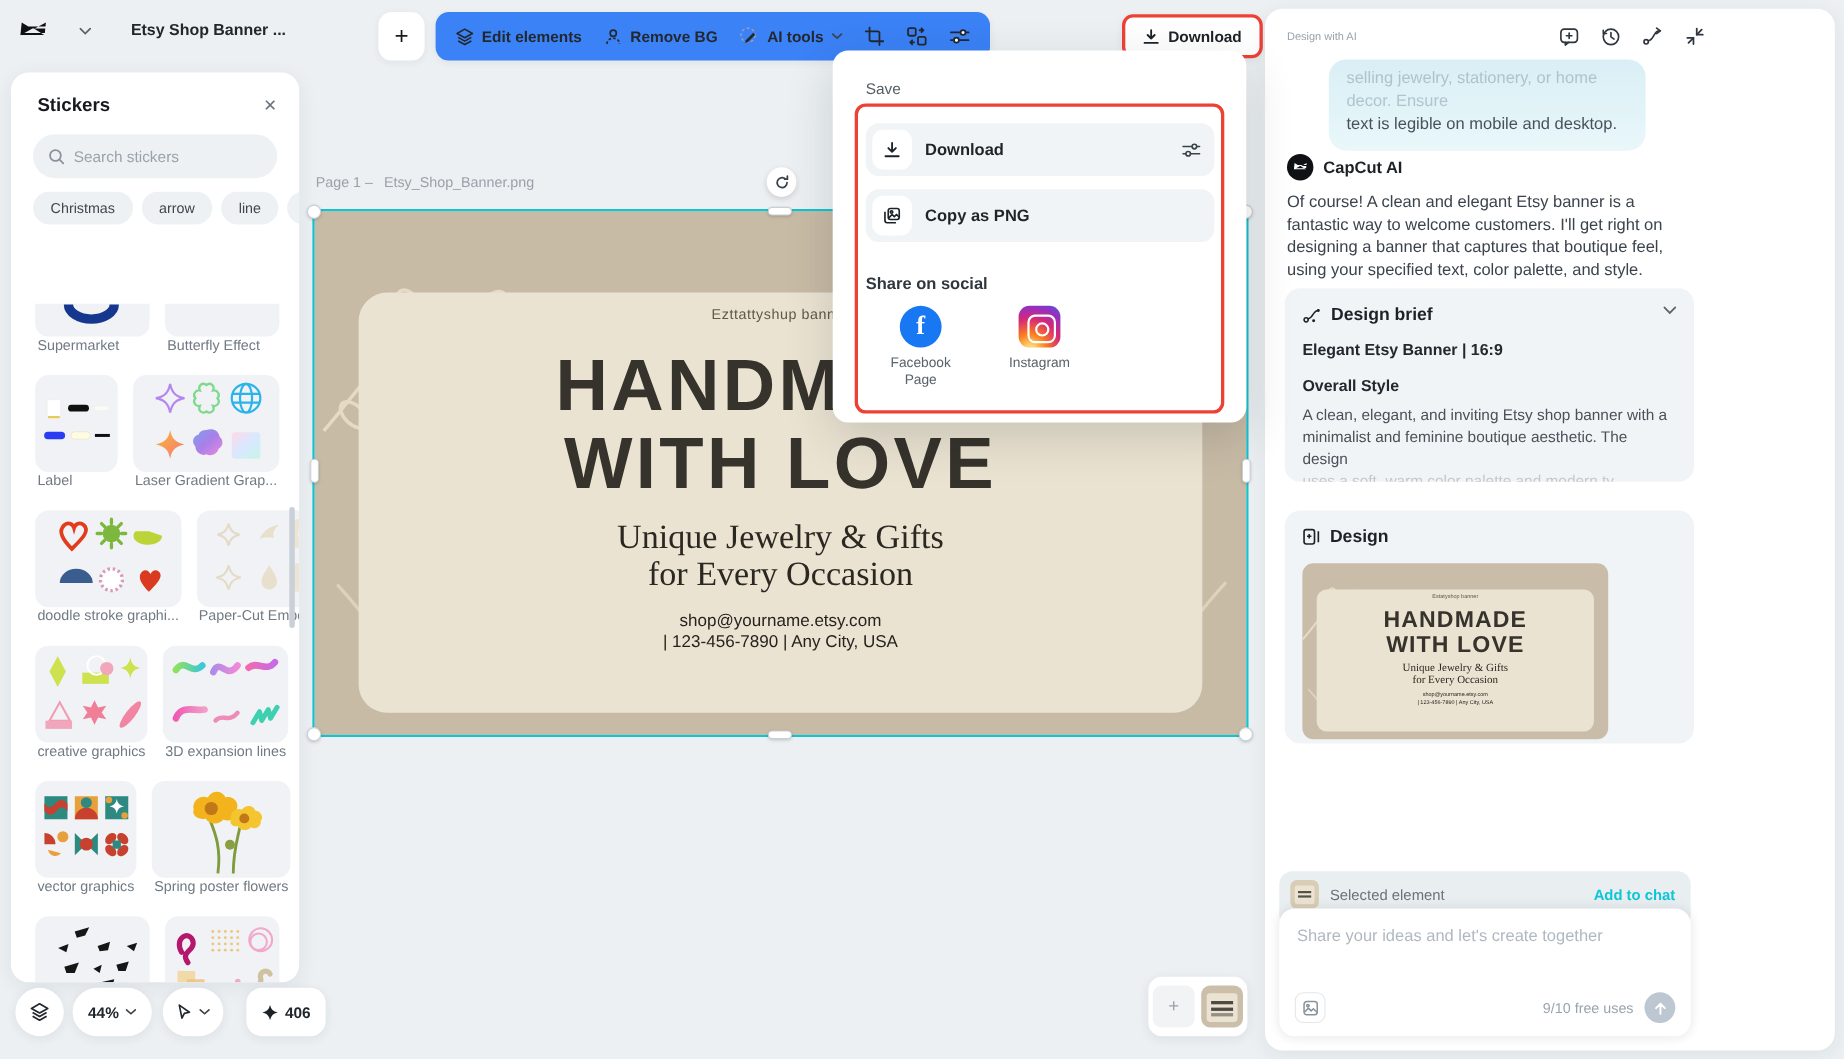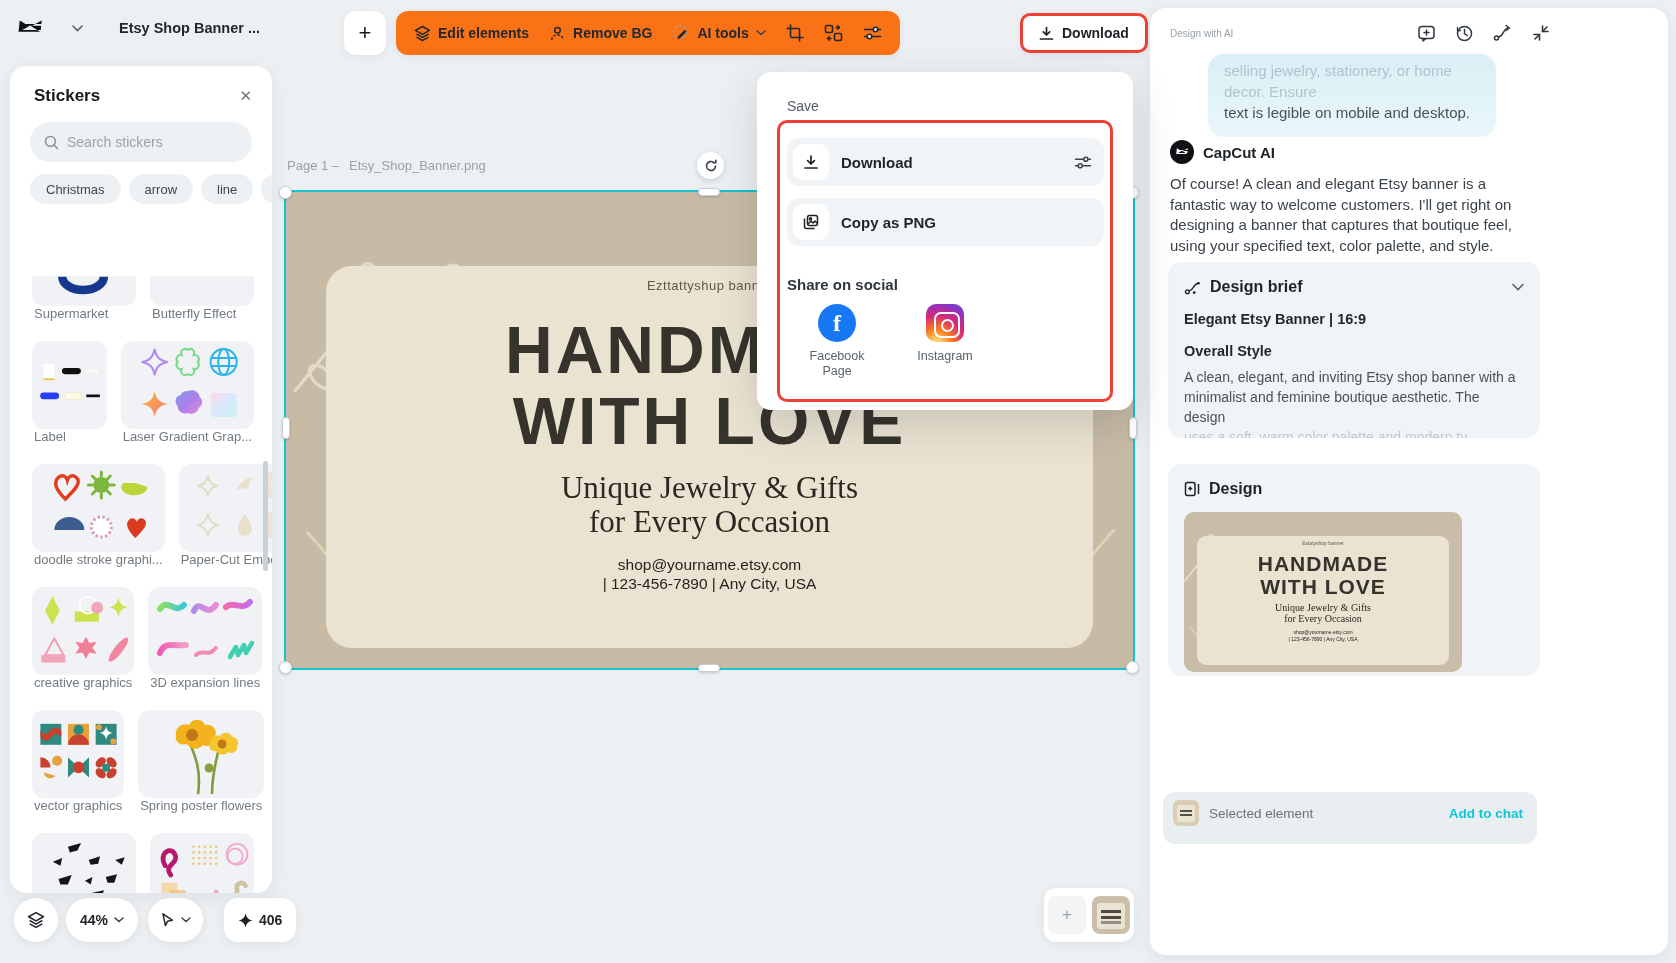--- a/index.html
+++ b/index.html
@@ -7,21 +7,21 @@
   body { background:#ecf0f3; font-family:"Liberation Sans", sans-serif; color:#21262c; }
   #app { position:relative; width:1676px; height:963px; }
   svg { display:block; }
 
   
   .brand-group { position:absolute; left:18px; top:18px; display:flex; align-items:center; gap:28px; }
   .doc-title { font-size:14.5px; font-weight:700; color:#23272c; margin-left:8px; }
   .plus-btn { position:absolute; left:344px; top:11px; width:42px; height:44px; background:#fff; border-radius:12px;
     box-shadow:0 2px 8px rgba(30,40,50,.06); display:flex; align-items:center; justify-content:center;
     font-size:22px; font-weight:400; color:#16191d; cursor:pointer; }
-  .tools-pill { position:absolute; left:396px; top:11px; height:44px; background:#f97316; border-radius:12px;
+  .tools-pill { position:absolute; left:396px; top:11px; height:44px; background:#3b82f6; border-radius:12px;
     box-shadow:0 2px 8px rgba(30,40,50,.06); display:flex; align-items:center; gap:20px; padding:0 18px; }
   .tool { display:flex; align-items:center; gap:7px; font-size:14px; font-weight:600; color:#23282e; cursor:pointer; }
   .icon-btn { display:flex; align-items:center; justify-content:center; cursor:pointer; }
   .download-btn { position:absolute; left:1020px; top:13px; height:40px; padding:0 16px; background:#fff;
     border:3px solid #ee4136; border-radius:10px; display:flex; align-items:center; gap:8px;
     font-size:14px; font-weight:700; color:#1d2227; cursor:pointer; box-shadow:0 2px 8px rgba(30,40,50,.06); }
 
   
   .sidebar { position:absolute; left:10px; top:66px; width:262px; height:827px; background:#fff; border-radius:16px;
     box-shadow:0 4px 18px rgba(30,40,50,.07); overflow:hidden; }
@@ -59,21 +59,21 @@
   .bn-sub { font-family:"Liberation Serif", serif; font-size:31px; line-height:34px; color:#2b2721; margin-top:14px; }
   .bn-contact { font-size:15.5px; line-height:19px; color:#26231f; margin-top:16px; }
   .handle { position:absolute; background:#fff; border:1px solid #c9d0d5; box-shadow:0 1px 3px rgba(0,0,0,.18); z-index:5; }
   .h-corner { width:13px; height:13px; border-radius:50%; }
   .h-edge-h { width:22px; height:8px; border-radius:4px; }
   .h-edge-v { width:8px; height:22px; border-radius:4px; }
   .rotate-btn { position:absolute; left:697px; top:152px; width:27px; height:27px; border-radius:50%; background:#fff;
     box-shadow:0 2px 6px rgba(0,0,0,.15); display:flex; align-items:center; justify-content:center; cursor:pointer; z-index:6; }
 
   
-  .popup { position:absolute; left:757px; top:72px; width:376px; height:338px; background:#fff; border-radius:14px;
+  .popup { position:absolute; left:757px; top:46px; width:376px; height:338px; background:#fff; border-radius:14px;
     box-shadow:0 14px 44px rgba(20,30,40,.16); z-index:50; }
   .pp-title { position:absolute; left:30px; top:26px; font-size:14px; color:#555d65; }
   .pp-red { position:absolute; left:20px; top:48px; width:336px; height:282px; border:3px solid #ee4136; border-radius:10px; }
   .pp-row { position:absolute; left:30px; width:317px; height:48px; background:#f1f4f6; border-radius:12px;
     display:flex; align-items:center; padding:0 12px 0 6px; gap:12px; cursor:pointer; }
   .pp-row .sq { width:36px; height:36px; background:#fff; border-radius:10px; display:flex; align-items:center; justify-content:center; }
   .pp-row .lbl { font-size:15px; font-weight:600; color:#1e242a; flex:1; }
   .pp-share { position:absolute; left:30px; top:204px; font-size:15px; font-weight:600; color:#2f363d; }
   .social { position:absolute; top:232px; width:76px; text-align:center; cursor:pointer; }
   .social .slabel { font-size:12.5px; color:#5a636b; margin-top:7px; line-height:15px; }
@@ -93,21 +93,21 @@
   .bubble { position:absolute; left:58px; top:46px; width:288px; background:linear-gradient(180deg,#d9eff5,#e9f7fa);
     border-radius:16px; padding:10px 16px 14px 16px; font-size:15px; line-height:21px; color:#47525c; overflow:hidden; }
   .bubble .fade { color:rgba(90,110,122,.35); margin-top:-4px; }
   .asst-row { position:absolute; left:20px; top:132px; display:flex; align-items:center; gap:9px; }
   .asst-avatar { width:24px; height:24px; border-radius:50%; background:#101114; display:flex; align-items:center; justify-content:center; }
   .asst-name { font-size:15px; font-weight:700; color:#1c2126; }
   .asst-msg { position:absolute; left:20px; top:166px; width:372px; font-size:15px; line-height:20.5px; color:#3b434c; }
   .card { position:absolute; left:18px; width:372px; background:#f1f4f7; border-radius:14px; padding:16px; }
   .card-brief { top:254px; height:176px; overflow:hidden; }
   .card-design { top:456px; height:212px; }
-  .card-title { display:flex; align-items:center; gap:9px; font-size:16px; font-weight:700; color:#1d2228; }
+  .card-title { display:flex; gap:9px; font-size:16px; font-weight:700; color:#1d2228; }
   .card-title .spacer { flex:1; }
   .brief-sub { font-size:14.5px; font-weight:700; color:#23282e; margin-top:15px; }
   .brief-sec { font-size:14.5px; font-weight:700; color:#23282e; margin-top:16px; }
   .brief-body { font-size:14px; line-height:20px; color:#4a5158; margin-top:8px; }
   .brief-faded { font-size:14px; line-height:20px; color:rgba(74,81,88,.28); height:13px; overflow:hidden; }
   .preview { width:278px; height:160px; background:#c9bca8; border-radius:10px; margin-top:14px; position:relative; overflow:hidden; }
   .pv-inner { position:absolute; left:13px; right:13px; top:24px; bottom:7px; background:#ebe3d2; border-radius:9px;
     display:flex; flex-direction:column; align-items:center; text-align:center; }
   .pv-brand { font-size:5px; color:#5f574a; margin-top:4px; }
   .pv-h { font-size:21px; line-height:23px; font-weight:700; letter-spacing:1px; color:#36322c; }
@@ -730,20 +730,39 @@
         </div>
       </div>
     </div>
 
     <div class="composer-bar">
       <div class="sel-thumb"></div>
       <span class="sel-label">Selected element</span>
       <span class="add-chat">Add to chat</span>
     </div>
 
+    <div class="input-card">
+      <textarea placeholder="Share your ideas and let's create together" style=""></textarea>
+      <div class="ic-bottom">
+        <div class="img-add">
+          <svg width="15" height="15" viewBox="0 0 15 15" fill="none" stroke="#8a939c" stroke-width="1.4" stroke-linejoin="round">
+              <rect x="1.5" y="1.5" width="12" height="12" rx="2.5"></rect>
+              <circle cx="5" cy="5.2" r="1.1"></circle>
+              <path d="M2 11 l3.5-3.5 2.5 2.5 2-2 3 3"></path>
+            </svg>
+        </div>
+        <div class="ic-spacer"></div>
+        <span class="free-uses">9/10 free uses</span>
+        <div class="send-btn">
+          <svg width="13" height="13" viewBox="0 0 13 13" fill="none" stroke="#fff" stroke-width="1.8" stroke-linecap="round" stroke-linejoin="round">
+              <path d="M6.5 11.5 v-9 m0 0 L2.5 6.5 m4-4 L10.5 6.5"></path>
+            </svg>
+        </div>
+      </div>
+    </div>
   </div>
 
   <div class="bl bl-circle">
     <svg width="18" height="18" viewBox="0 0 17 17" fill="none" stroke="#23282e" stroke-width="1.5" stroke-linejoin="round">
         <path d="M8.5 1.5 L15.5 5.4 L8.5 9.3 L1.5 5.4 Z"></path>
         <path d="M2.5 9 L8.5 12.4 L14.5 9"></path>
         <path d="M2.5 12.2 L8.5 15.5 L14.5 12.2"></path>
       </svg>
   </div>
   <div class="bl bl-zoom">

